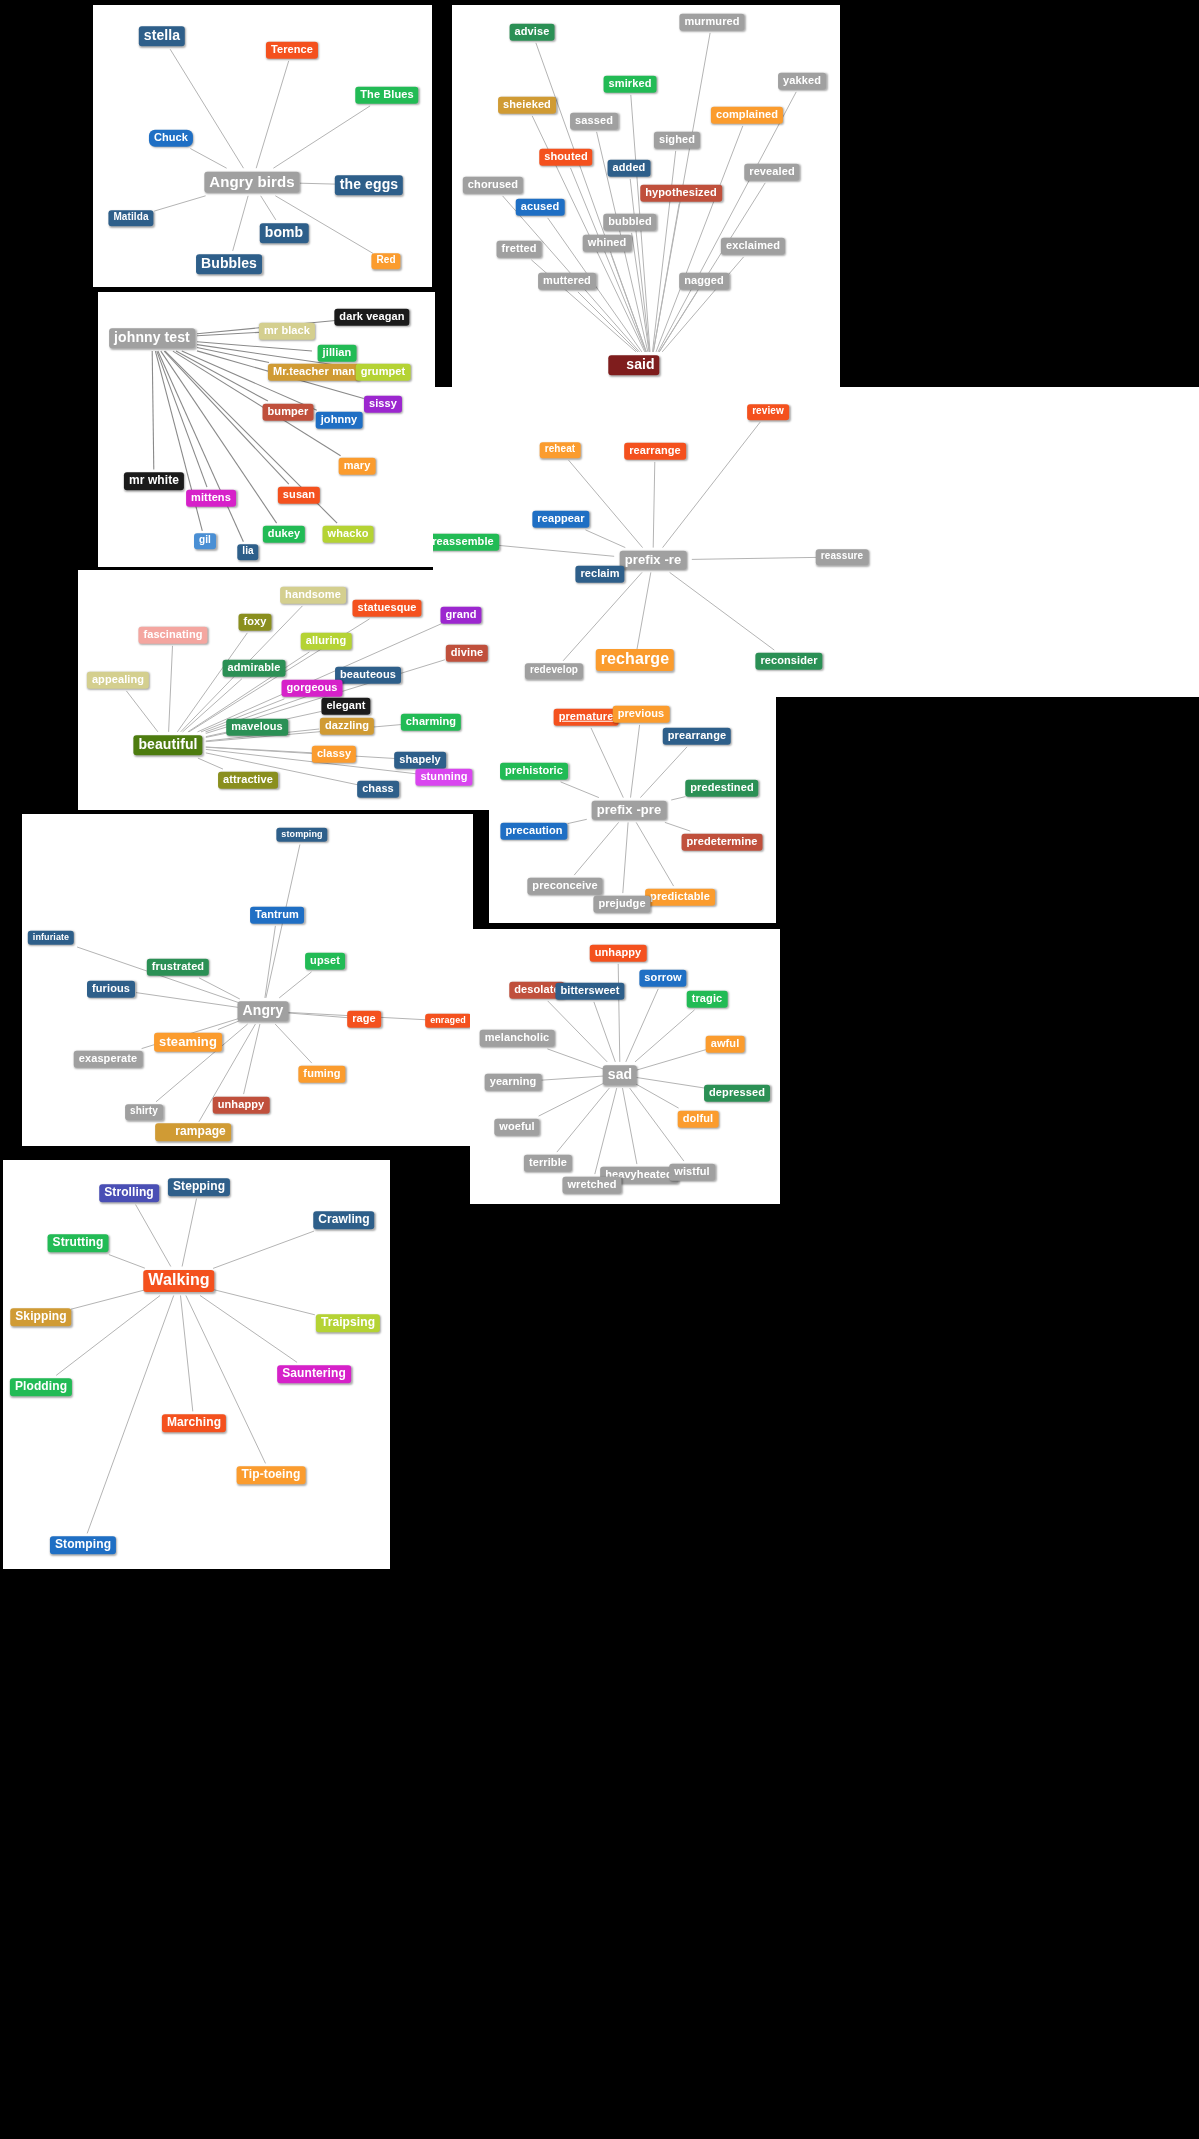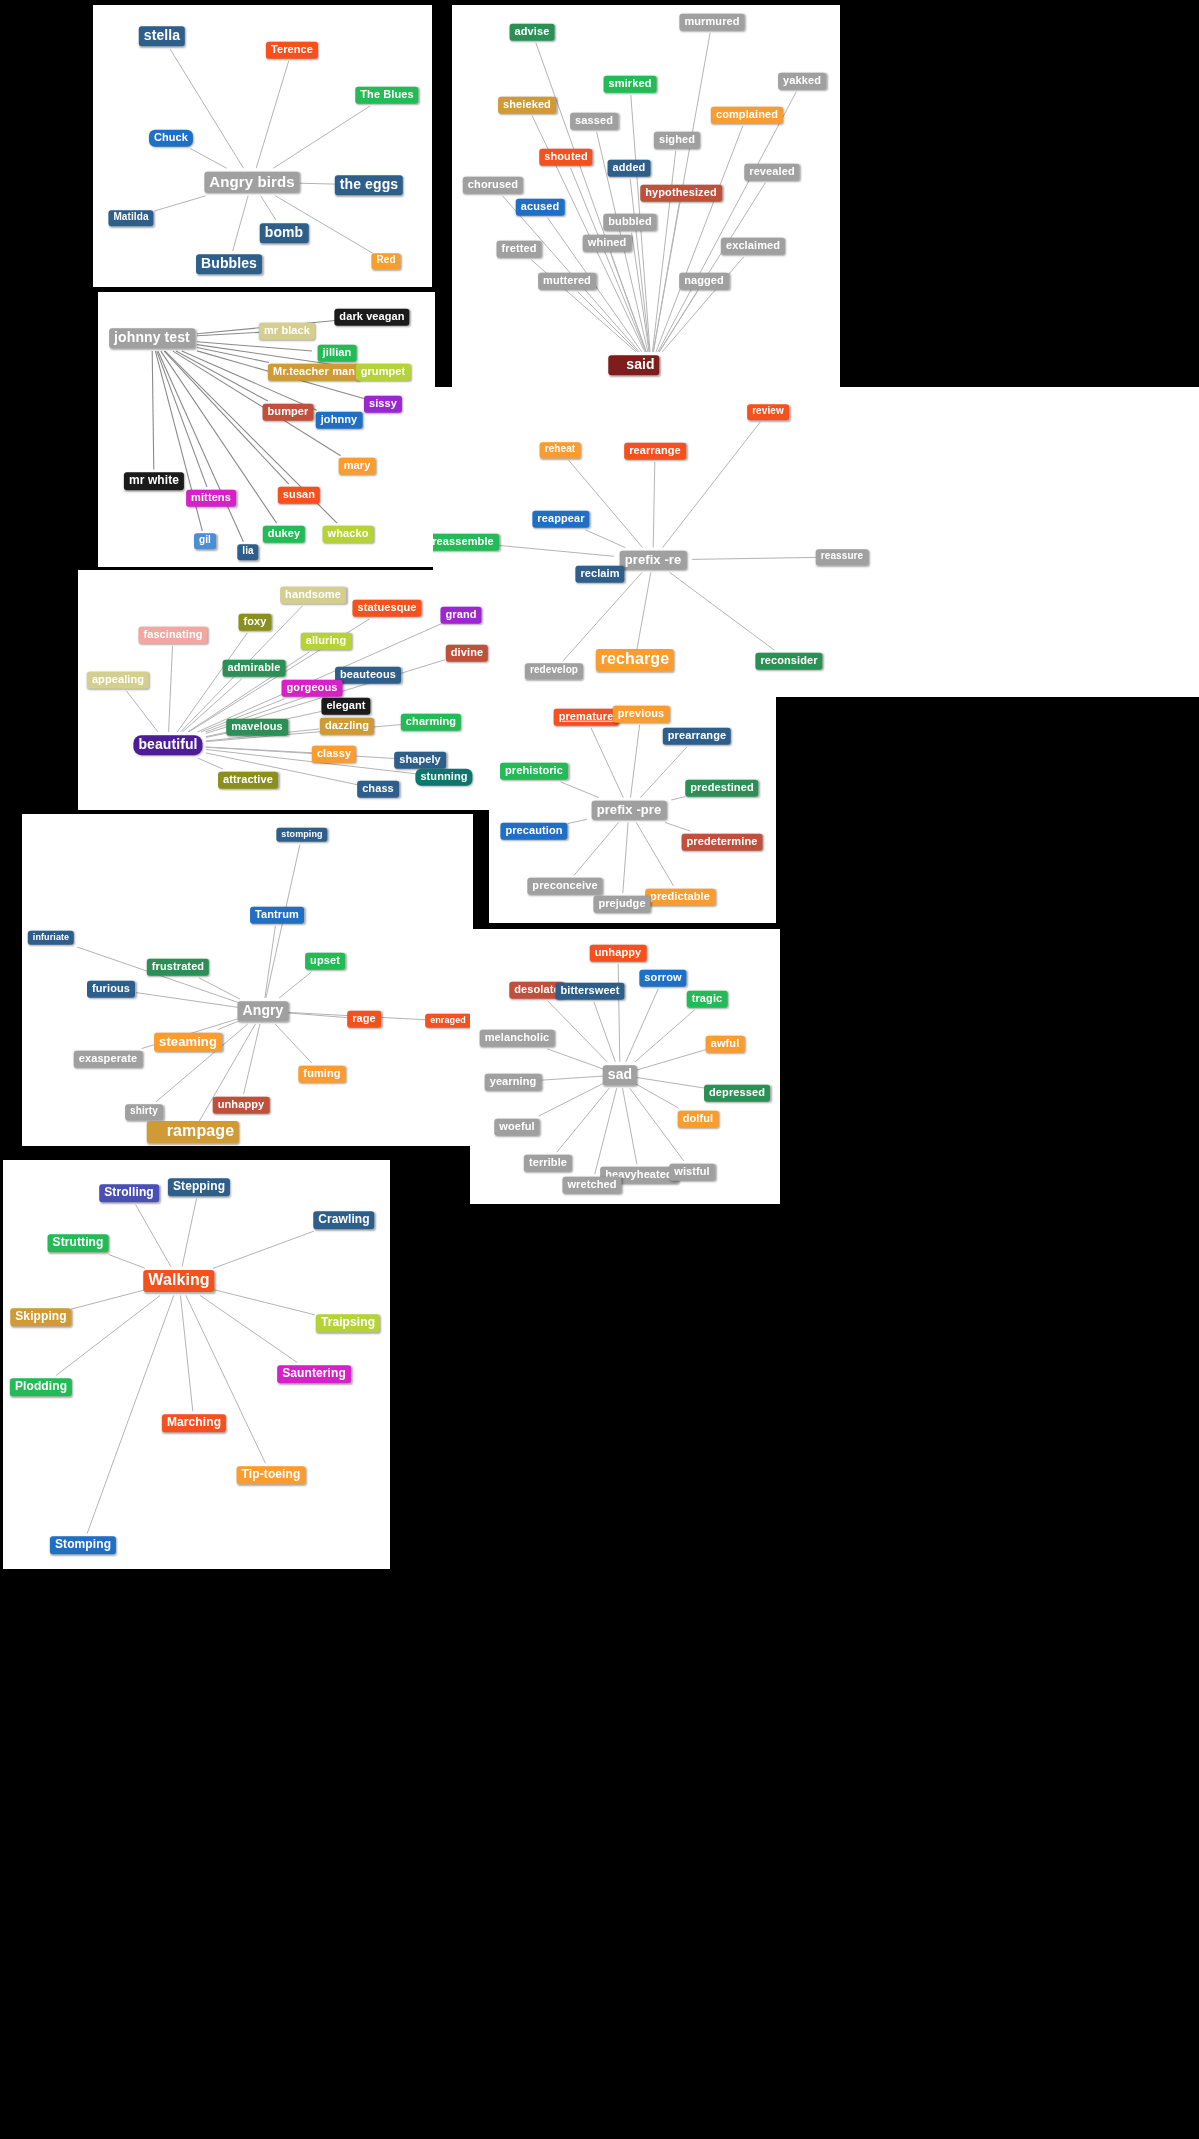--- a/index.html
+++ b/index.html
@@ -178,40 +178,40 @@
         <line x1="243.0" y1="141.5" x2="127.8" y2="166.7"></line>
         <line x1="151.1" y1="162.6" x2="127.8" y2="167.4"></line>
         <line x1="241.1" y1="159.0" x2="127.8" y2="171.0"></line>
         <line x1="325.1" y1="154.4" x2="127.8" y2="171.7"></line>
         <line x1="233.8" y1="182.8" x2="127.8" y2="177.0"></line>
         <line x1="317.0" y1="188.5" x2="127.8" y2="177.2"></line>
         <line x1="145.0" y1="199.1" x2="119.9" y2="188.1"></line>
         <line x1="338.1" y1="203.8" x2="127.8" y2="179.4"></line>
         <line x1="280.7" y1="215.0" x2="127.8" y2="182.9"></line>
       </svg>
-      <div class="node root" style="left: 90px; top: 175px; background: #4c1d95; font-size: 14px; border-radius: 8px;">beautiful</div>
+      <div class="node root" style="left: 90px; top: 175px; background: #4d7c0f; font-size: 14px;">beautiful</div>
       <div class="node plain" style="left: 235px; top: 25px; background: rgb(212, 207, 143); font-size: 11px; color: rgb(255, 255, 255);">handsome</div>
       <div class="node plain" style="left: 309px; top: 38px; background: rgb(244, 81, 30); font-size: 11px;">statuesque</div>
       <div class="node plain" style="left: 383px; top: 45px; background: rgb(156, 39, 207); font-size: 11px;">grand</div>
       <div class="node plain" style="left: 177px; top: 52px; background: rgb(138, 143, 30); font-size: 11px;">foxy</div>
       <div class="node plain" style="left: 95px; top: 65px; background: rgb(244, 166, 160); font-size: 11px; color: rgb(255, 255, 255);">fascinating</div>
       <div class="node plain" style="left: 248px; top: 71px; background: rgb(181, 211, 52); font-size: 11px; color: rgb(255, 255, 255);">alluring</div>
       <div class="node plain" style="left: 389px; top: 83px; background: rgb(192, 80, 60); font-size: 11px;">divine</div>
       <div class="node plain" style="left: 176px; top: 98px; background: rgb(43, 144, 85); font-size: 11px;">admirable</div>
       <div class="node plain" style="left: 290px; top: 105px; background: rgb(46, 95, 138); font-size: 11px;">beauteous</div>
       <div class="node plain" style="left: 40px; top: 110px; background: rgb(212, 207, 143); font-size: 11px; color: rgb(255, 255, 255);">appealing</div>
       <div class="node plain" style="left: 234px; top: 118px; background: rgb(214, 33, 201); font-size: 11px;">gorgeous</div>
       <div class="node plain" style="left: 268px; top: 136px; background: rgb(27, 27, 27); font-size: 11px;">elegant</div>
       <div class="node plain" style="left: 179px; top: 157px; background: rgb(43, 144, 85); font-size: 11px;">mavelous</div>
       <div class="node plain" style="left: 269px; top: 156px; background: rgb(208, 155, 52); font-size: 11px;">dazzling</div>
       <div class="node plain" style="left: 353px; top: 152px; background: rgb(34, 187, 85); font-size: 11px;">charming</div>
       <div class="node plain" style="left: 256px; top: 184px; background: rgb(251, 156, 46); font-size: 11px;">classy</div>
       <div class="node plain" style="left: 342px; top: 190px; background: rgb(46, 95, 138); font-size: 11px;">shapely</div>
       <div class="node plain" style="left: 170px; top: 210px; background: rgb(138, 143, 30); font-size: 11px;">attractive</div>
-      <div class="node plain" style="left: 366px; top: 207px; background: #0f766e; font-size: 11px; border-radius: 6px;">stunning</div>
+      <div class="node plain" style="left: 366px; top: 207px; background: #d946ef; font-size: 11px;">stunning</div>
       <div class="node plain" style="left: 300px; top: 219px; background: rgb(46, 95, 138); font-size: 11px;">chass</div>
     </div>
     <div class="panel" style="left: 489px; top: 697px; width: 287px; height: 226px;">
       <svg class="edges" width="287" height="226">
         <line x1="102.0" y1="30.9" x2="134.3" y2="100.6"></line>
         <line x1="150.6" y1="27.9" x2="141.5" y2="100.6"></line>
         <line x1="198.0" y1="49.9" x2="151.4" y2="100.6"></line>
         <line x1="71.6" y1="84.9" x2="109.9" y2="100.6"></line>
         <line x1="196.5" y1="99.6" x2="182.2" y2="103.0"></line>
         <line x1="78.6" y1="126.6" x2="97.8" y2="122.3"></line>
@@ -256,21 +256,21 @@
       <div class="node plain" style="left: 303px; top: 147px; background: rgb(34, 187, 85); font-size: 11px;">upset</div>
       <div class="node plain" style="left: 156px; top: 153px; background: rgb(43, 144, 85); font-size: 11px;">frustrated</div>
       <div class="node plain" style="left: 89px; top: 175px; background: rgb(46, 95, 138); font-size: 11px;">furious</div>
       <div class="node plain" style="left: 342px; top: 205px; background: rgb(244, 81, 30); font-size: 11px;">rage</div>
       <div class="node plain" style="left: 426px; top: 207px; background: rgb(244, 81, 30); font-size: 9px;">enraged</div>
       <div class="node plain" style="left: 166px; top: 228px; background: rgb(251, 156, 46); font-size: 13px;">steaming</div>
       <div class="node plain" style="left: 86px; top: 245px; background: rgb(160, 160, 160); font-size: 11px;">exasperate</div>
       <div class="node plain" style="left: 300px; top: 260px; background: rgb(251, 156, 46); font-size: 11px;">fuming</div>
       <div class="node plain" style="left: 122px; top: 298px; background: rgb(160, 160, 160); font-size: 10px;">shirty</div>
       <div class="node plain" style="left: 219px; top: 291px; background: rgb(192, 80, 60); font-size: 11px;">unhappy</div>
-      <div class="node plain" style="left: 171px; top: 318px; background: rgb(208, 155, 52); font-size: 16px; padding-left: 20px;">rampage</div>
+      <div class="node plain" style="left: 171px; top: 318px; background: rgb(208, 155, 52); font-size: 12px; padding-left: 20px;">rampage</div>
     </div>
     <div class="panel" style="left: 470px; top: 929px; width: 310px; height: 275px;">
       <svg class="edges" width="310" height="275">
         <line x1="148.2" y1="34.9" x2="149.8" y2="132.9"></line>
         <line x1="188.2" y1="59.9" x2="155.8" y2="132.9"></line>
         <line x1="77.7" y1="71.9" x2="137.2" y2="132.9"></line>
         <line x1="123.9" y1="72.9" x2="145.3" y2="132.9"></line>
         <line x1="224.5" y1="80.9" x2="165.0" y2="132.9"></line>
         <line x1="77.4" y1="119.9" x2="134.1" y2="140.3"></line>
         <line x1="235.7" y1="120.7" x2="165.9" y2="141.3"></line>

